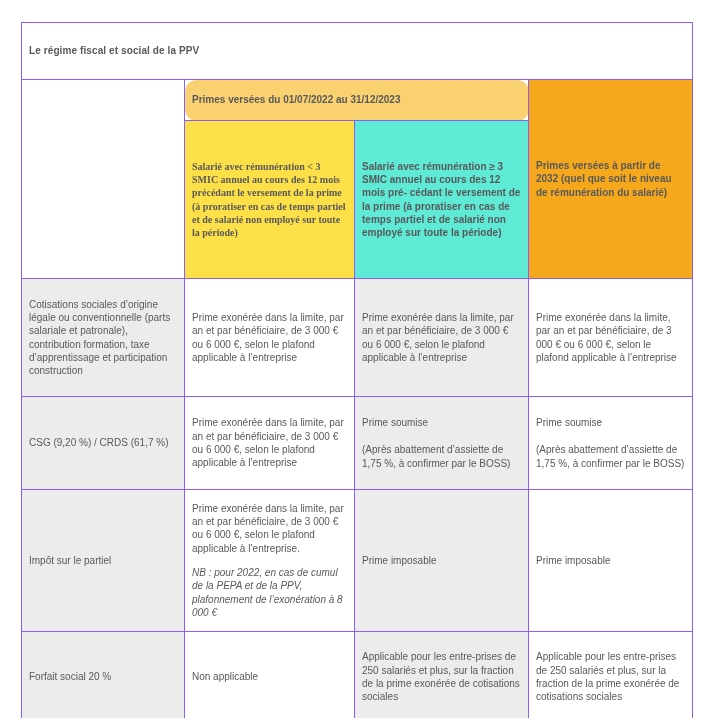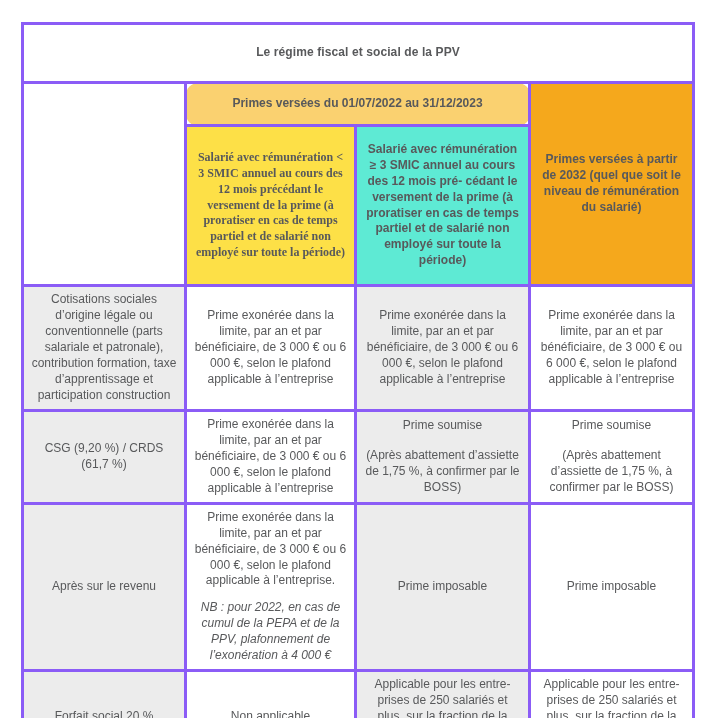--- a/index.html
+++ b/index.html
@@ -25,25 +25,25 @@
   table.ppv {
     position: absolute;
     left: 21px;
     top: 22px;
     width: 671px;
     border-collapse: collapse;
     table-layout: fixed;
   }
 
   table.ppv td {
-    border: 3px solid #8b5cf6;
+    border: 1px solid #8b5cf6;
     vertical-align: middle;
-    text-align: center;
+    text-align: left;
     padding: 5px 7px;
-    font-size: 12px;
+    font-size: 10px;
     line-height: 1.33;
     color: #58595b;
   }
 
   
   .c1 { width: 163px; }
   .c2 { width: 170px; }
   .c3 { width: 174px; }
   .c4 { width: 164px; }
 
@@ -160,24 +160,24 @@
           <span>Prime soumise</span>
           <span class="gap-block">(Après abattement d’assiette de 1,75 %, à confirmer par le BOSS)</span>
         </td>
         <td class="sh-white">
           <span>Prime soumise</span>
           <span class="gap-block">(Après abattement d’assiette de 1,75 %, à confirmer  par  le  BOSS)</span>
         </td>
       </tr>
 
       <tr class="r-ir">
-        <td class="sh-gray rowlabel">Après sur le revenu</td>
+        <td class="sh-gray rowlabel">Impôt sur le partiel</td>
         <td class="sh-white">
           <span>Prime exonérée dans la limite, par an et par bénéficiaire, de 3 000 € ou 6 000 €, selon le plafond applicable à l’entreprise.</span>
-          <span class="note-italic">NB : pour 2022, en cas de cumul de la PEPA et de la PPV, plafonnement de l’exonération à 4 000 €</span>
+          <span class="note-italic">NB : pour 2022, en cas de cumul de la PEPA et de la PPV, plafonnement de l’exonération à 8 000 €</span>
         </td>
         <td class="sh-gray">Prime imposable</td>
         <td class="sh-white">Prime imposable</td>
       </tr>
 
       <tr class="r-fs">
         <td class="sh-gray rowlabel">Forfait social 20 %</td>
         <td class="sh-white">Non applicable</td>
         <td class="sh-gray">Applicable pour les entre-prises de 250 salariés et plus, sur la fraction de la prime exonérée de cotisations sociales</td>
         <td class="sh-white">Applicable pour les entre-prises de 250 salariés et plus, sur la fraction de la prime exonérée de cotisations sociales</td>

